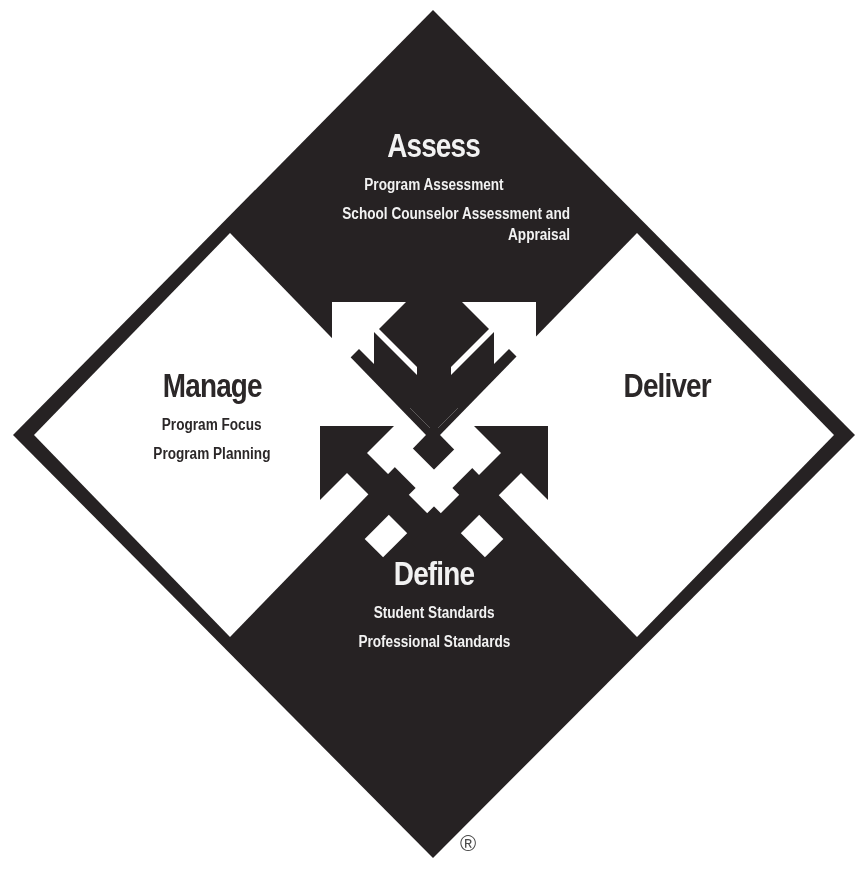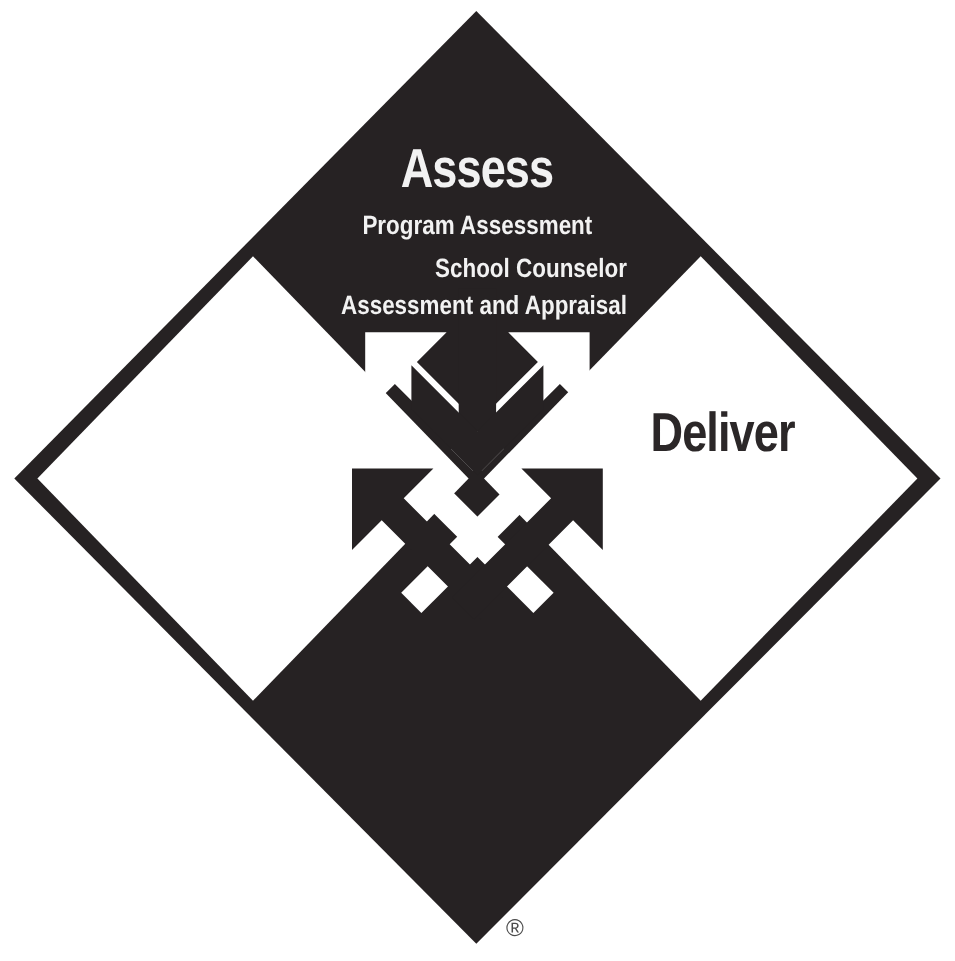--- a/index.html
+++ b/index.html
@@ -10,29 +10,29 @@
     font-family:"Liberation Sans", sans-serif;
     overflow:hidden;
   }
   .stage svg{position:absolute;left:0;top:0;}
   .qblock{
     position:absolute;
     text-align:center;
     font-weight:700;
   }
   .qtitle{
-    font-size:50px;
+    font-size:34px;
     line-height:1;
     letter-spacing:-1px;
     white-space:nowrap;
   }
   .qtitle .cond{display:inline-block;transform:scaleX(0.82);transform-origin:center;}
   .items{margin-top:12px;}
   .qitem{
-    font-size:24px;
+    font-size:16px;
     line-height:1.35;
     margin:4px auto 7px auto;
   }
   .qitem .cond{display:inline-block;transform:scaleX(0.85);transform-origin:center;}
   .light{color:#f2f2f2;}
   .dark{color:#2b2728;}
   .w320{max-width:320px;text-align:right;}
   .regmark{
     position:absolute;
     left:460px;top:831px;
@@ -73,21 +73,35 @@
   </svg>
 
   <div class="qblock light" style="left:234px;top:128px;width:400px;">
     <div class="qtitle"><span class="cond">Assess</span></div>
     <div class="items">
       <div class="qitem"><span class="cond">Program Assessment</span></div>
       <div class="qitem w320"><span class="cond">School Counselor Assessment and Appraisal</span></div>
     </div>
   </div>
 
+  <div class="qblock dark" style="left:32px;top:368px;width:360px;">
+    <div class="qtitle"><span class="cond">Manage</span></div>
+    <div class="items">
+      <div class="qitem"><span class="cond">Program Focus</span></div>
+      <div class="qitem"><span class="cond">Program Planning</span></div>
+    </div>
+  </div>
 
-  <div class="qblock dark" style="left:477px;top:368px;width:360px;">
+  <div class="qblock dark" style="left:487px;top:368px;width:360px;">
     <div class="qtitle"><span class="cond">Deliver</span></div>
   </div>
 
+  <div class="qblock light" style="left:254px;top:556px;width:360px;">
+    <div class="qtitle"><span class="cond">Define</span></div>
+    <div class="items">
+      <div class="qitem"><span class="cond">Student Standards</span></div>
+      <div class="qitem"><span class="cond">Professional Standards</span></div>
+    </div>
+  </div>
 
   <div class="regmark">®</div>
 
 </div>
 
 </body></html>

